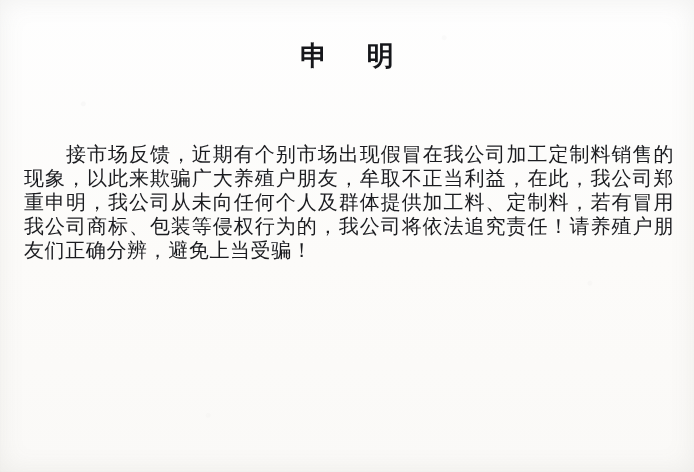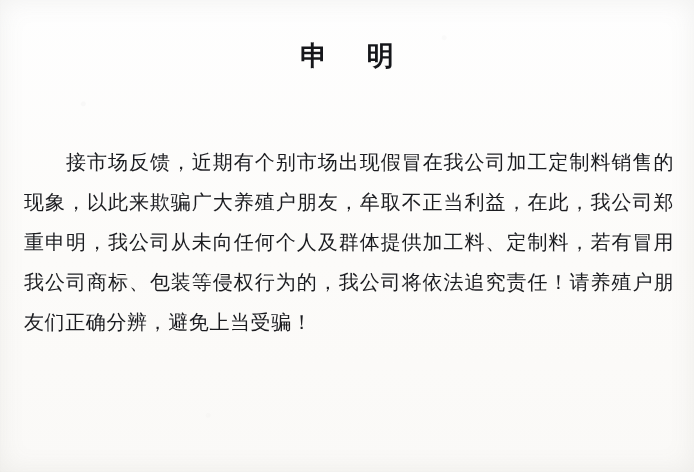--- a/index.html
+++ b/index.html
@@ -61,21 +61,21 @@
     font-size: 20px;
     letter-spacing: 1px;
     color: #1b1c20;
   }
   .body-text {
     position: absolute;
     top: 142px;
     left: 24px;
     width: 650px;
     font-size: 20px;
-    line-height: 40px;
+    line-height: 24px;
     letter-spacing: 0.6px;
     color: #1b1c20;
     text-align: justify;
     text-justify: inter-character;
   }
   .body-text p {
     margin: 0;
     text-indent: 42px;
   }
 </style>

